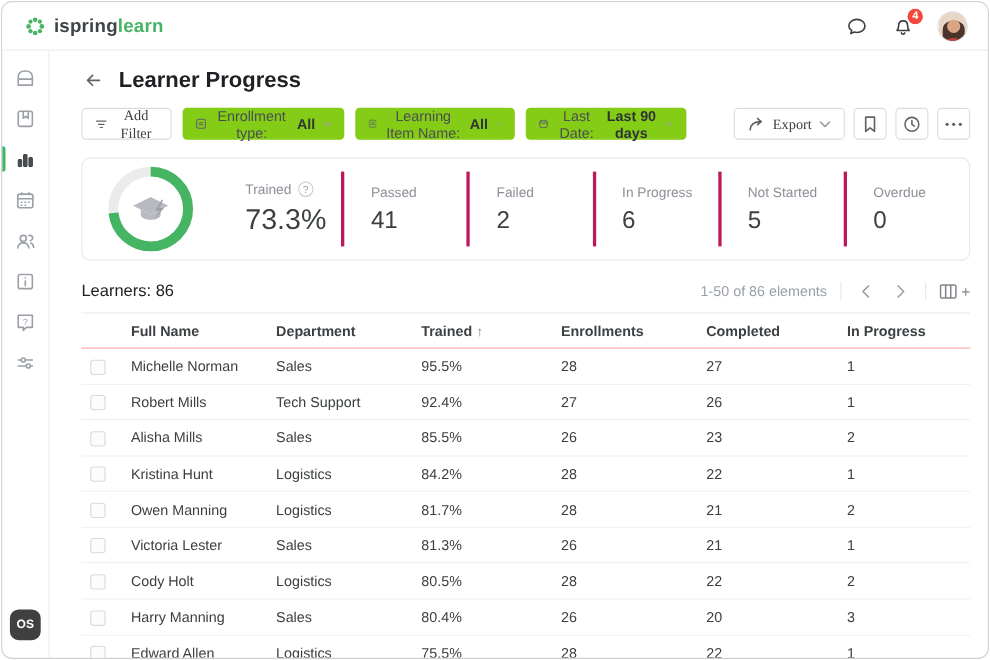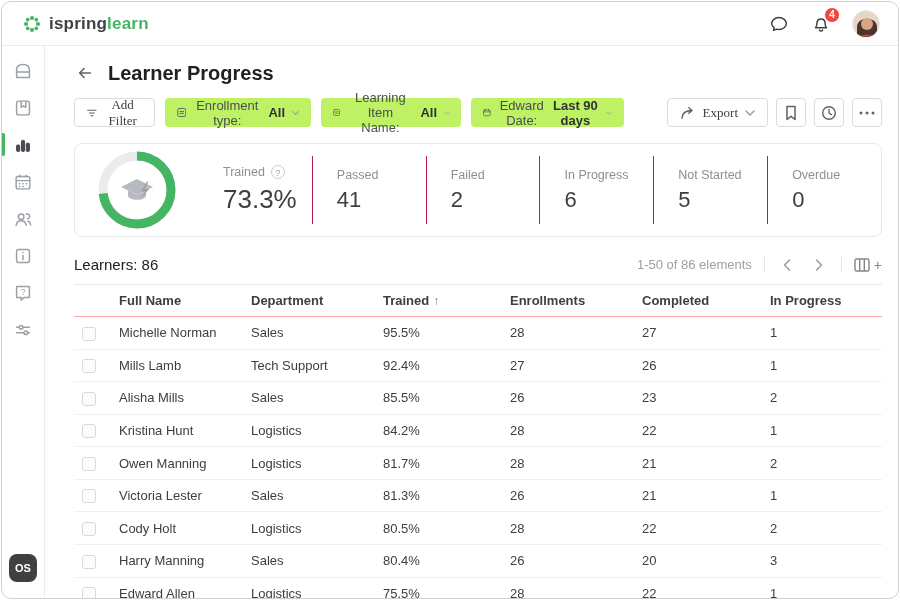--- a/index.html
+++ b/index.html
@@ -28,30 +28,30 @@
 
   .main { flex:1; padding:14px 16px 0 29px; min-width:0; overflow:hidden; }
 
   
   .title-row { display:flex; align-items:center; gap:12px; height:26px; }
   .back-btn { background:none; border:none; cursor:pointer; display:flex; padding:2px; }
   .page-title { font-size:20px; font-weight:bold; color:#202124; }
 
   .filter-row { margin-top:12px; display:flex; align-items:center; gap:10px; }
   .btn { display:flex; align-items:center; gap:7px; background:#fff; border:1px solid #dadce0; border-radius:4px; height:29px; padding:0 12px; font-size:13px; color:#3c4043; cursor:pointer; font-family:Liberation Serif, serif; }
-  .pill { display:flex; align-items:center; gap:7px; background:#bef264; border:none; border-radius:4px; height:29px; padding:0 12px; font-size:13px; color:#4a4e53; cursor:pointer; font-family:inherit; }
+  .pill { display:flex; align-items:center; gap:7px; background:#84cc16; border:none; border-radius:4px; height:29px; padding:0 12px; font-size:13px; color:#4a4e53; cursor:pointer; font-family:inherit; }
   .pill .pill-value { font-weight:bold; color:#2f3236; }
   .filter-right { margin-left:auto; display:flex; align-items:center; gap:8px;padding-left:33px; }
   .sq-btn { width:30px; height:29px; display:flex; align-items:center; justify-content:center; background:#fff; border:1px solid #dadce0; border-radius:4px; cursor:pointer; color:#5f6368; }
 
   
   .stats-card { margin-top:16px; border:1px solid #e5e7ea; border-radius:8px; height:94px; display:flex; align-items:stretch; background:#fff; }
   .donut-wrap { flex:0 0 124px; display:flex; align-items:center; justify-content:center; }
   .stat { flex:1; display:flex; flex-direction:column; justify-content:center; padding-left:24px; }
-  .stat + .stat { border-left:1px solid #be185d; }
+  .stat + .stat { border-left:3px solid #be185d; }
   .stat-label { font-size:12.5px; color:#8b9097; display:flex; align-items:center; gap:6px; }
   .stat-value { margin-top:5px; font-size:22px; color:#3c4043; }
   .stat.primary .stat-value { font-size:26px; }
   .help-circle { width:14px; height:14px; border-radius:50%; border:1px solid #c7cbd1; color:#9aa0a6; font-size:9.5px; display:flex; align-items:center; justify-content:center; cursor:pointer; }
 
   
   .learners-row { margin-top:19px; display:flex; align-items:center; }
   .learners-title { font-size:15px; color:#202124; }
   .list-controls { margin-left:auto; display:flex; align-items:center; gap:12px; color:#9aa0a6; font-size:13px; }
   .vsep { width:1px; height:16px; background:#e3e5e8; }
@@ -207,21 +207,21 @@
               <span class="pill-value">All</span>
               <svg width="10" height="6" viewBox="0 0 10 6" fill="none" stroke="#9aa0a6" stroke-width="1.5" stroke-linecap="round">
                 <path d="M1 1l4 4 4-4"></path>
               </svg>
             </button>
             <button class="pill">
               <svg width="13" height="13" viewBox="0 0 13 13" fill="none" stroke="#5f6368" stroke-width="1.3" stroke-linecap="round">
                 <rect x="1" y="2.2" width="11" height="9.8" rx="1.8"></rect>
                 <path d="M1 5.4h11M3.8 1v2.2M9.2 1v2.2"></path>
               </svg>
-              <span class="pill-label">Edward Date:</span>
+              <span class="pill-label">Last Date:</span>
               <span class="pill-value">Last 90 days</span>
               <svg width="10" height="6" viewBox="0 0 10 6" fill="none" stroke="#9aa0a6" stroke-width="1.5" stroke-linecap="round">
                 <path d="M1 1l4 4 4-4"></path>
               </svg>
             </button>
           </div>
         <div class="filter-right">
           <button class="btn">
             <svg width="16" height="14" viewBox="0 0 16 14" fill="none" stroke="#5f6368" stroke-width="1.5" stroke-linecap="round" stroke-linejoin="round">
                 <path d="M2 12C2.3 6.5 6 4.5 12 4.5M12 4.5 8.8 1.8M12 4.5 8.8 7.2"></path>
@@ -357,21 +357,21 @@
     <td><span class="checkbox"></span></td>
     <td>Michelle Norman</td>
     <td>Sales</td>
     <td>95.5%</td>
     <td>28</td>
     <td>27</td>
     <td>1</td>
   </tr>
             <tr>
     <td><span class="checkbox"></span></td>
-    <td>Mills Lamb</td>
+    <td>Robert Mills</td>
     <td>Tech Support</td>
     <td>92.4%</td>
     <td>27</td>
     <td>26</td>
     <td>1</td>
   </tr>
             <tr>
     <td><span class="checkbox"></span></td>
     <td>Alisha Mills</td>
     <td>Sales</td>

